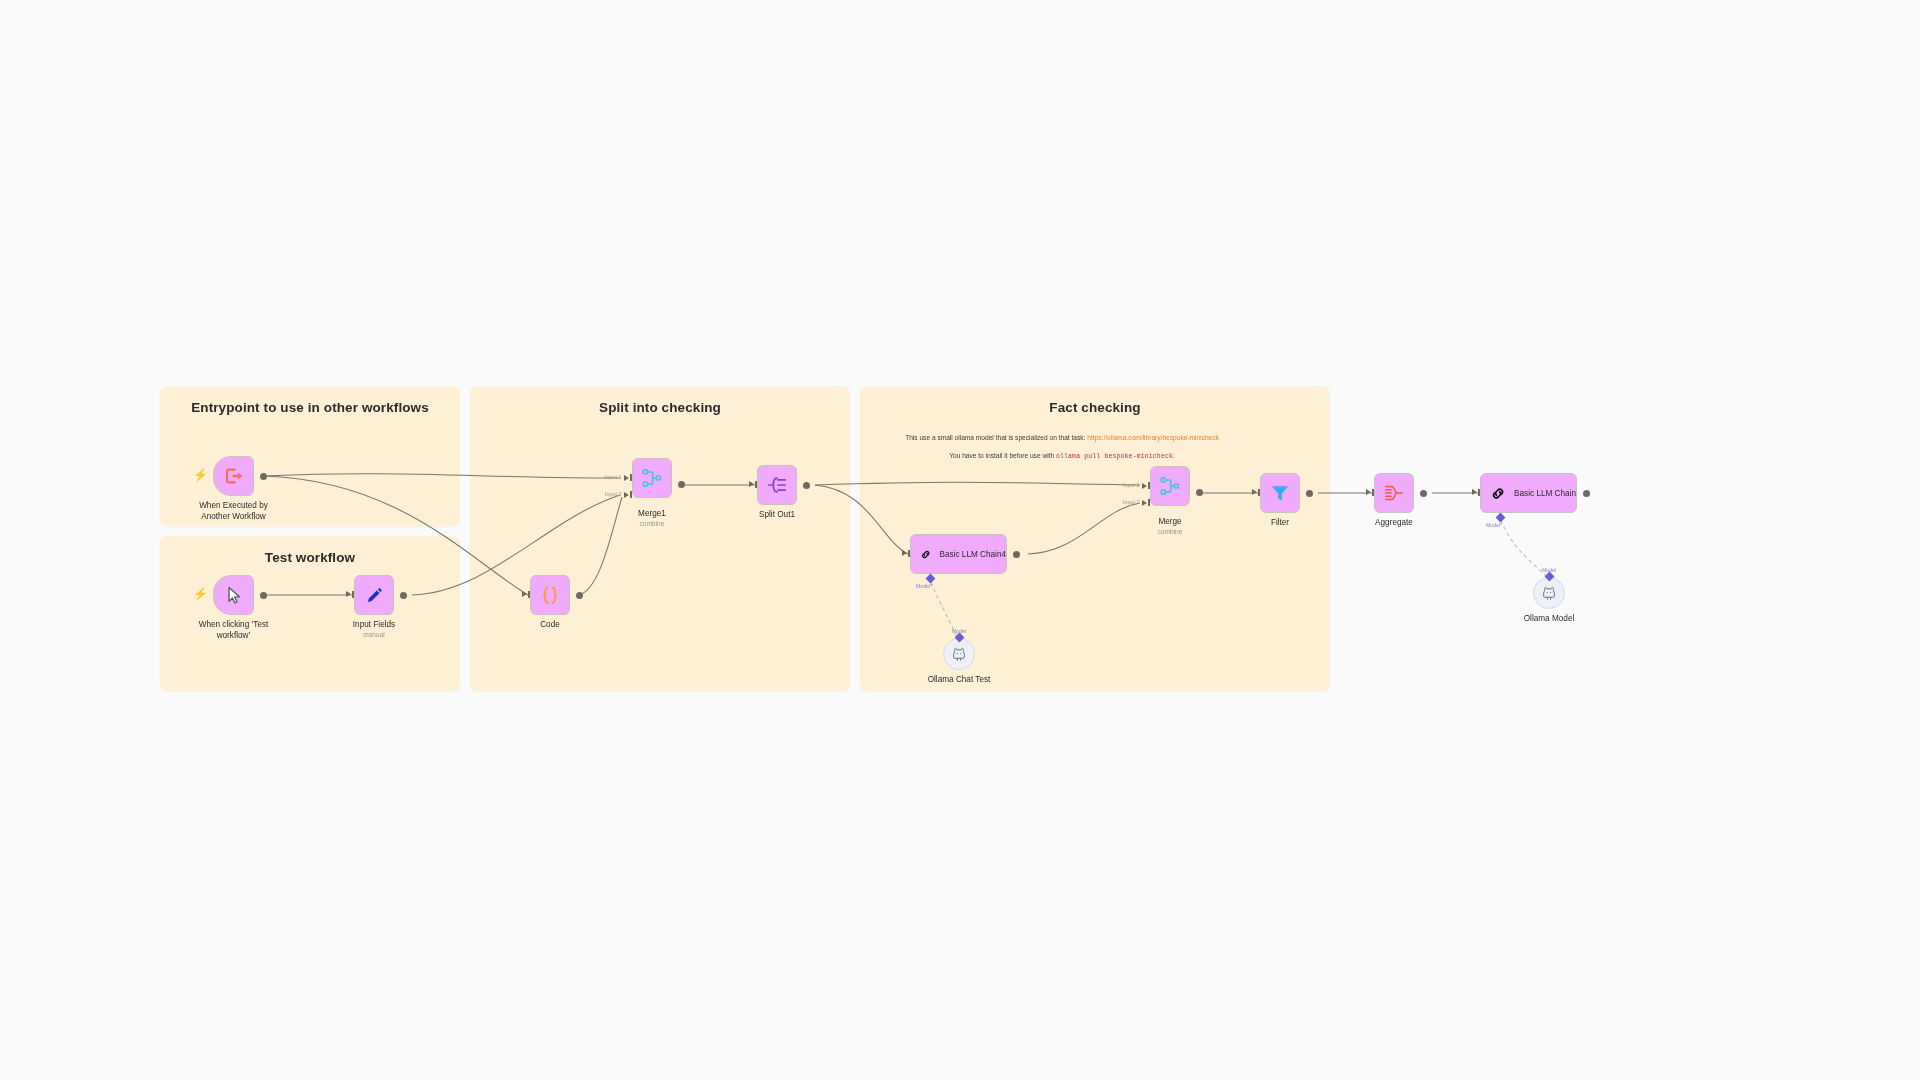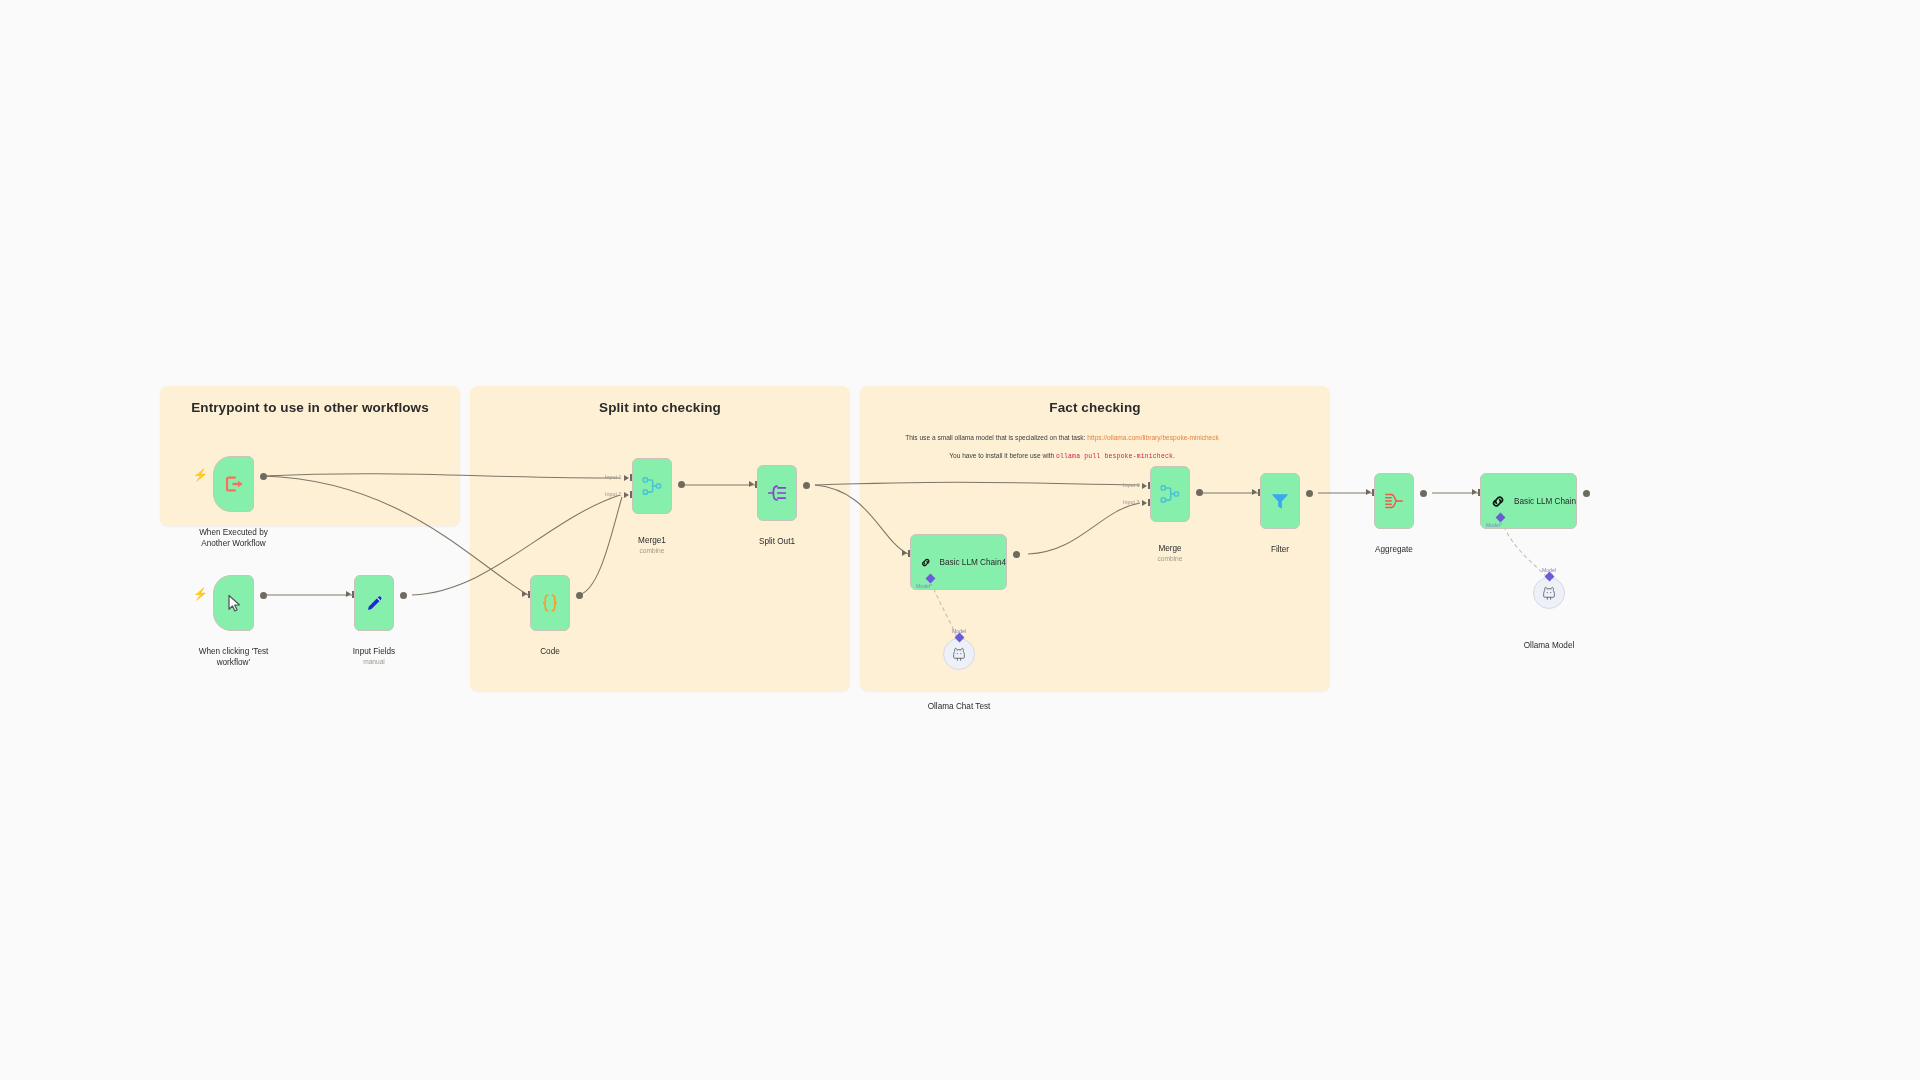--- a/index.html
+++ b/index.html
@@ -59,22 +59,22 @@
   .wire-ai { fill: none; stroke: #c5bda8; stroke-width: 1.05; stroke-dasharray: 4 3; }
 
   
   .node {
     position: absolute;
     display: flex;
     align-items: center;
     justify-content: center;
   }
   .node-box {
-    width: 40px; height: 56px;
-    background: #86efac;
+    width: 40px; height: 40px;
+    background: #f0abfc;
     border: 1px solid #c9c4bb;
     border-radius: 6px;
     display: flex;
     align-items: center;
     justify-content: center;
   }
   .node-box.trigger {
     border-radius: 18px 6px 6px 18px;
     width: 41px;
   }
@@ -98,21 +98,20 @@
   .node-label {
     position: absolute;
     top: 44px;
     left: 50%;
     transform: translateX(-50%);
     font-size: 8.2px;
     color: #2b2b2b;
     text-align: center;
     white-space: nowrap;
     line-height: 1.35;
-    margin-top: 27px;
   }
   .node-label.two-line { white-space: normal; width: 86px; }
   .node-sub {
     display: block;
     font-size: 6.6px;
     color: #a09a8e;
     margin-top: 1px;
   }
   .node-label.circle-lbl { top: 36px; }
 
@@ -166,20 +165,23 @@
 </style>
 </head>
 <body>
 
 <div id="canvas">
 
   <div class="panel" style="left:160px; top:386px; width:300px; height:140px;">
     <div class="panel-title">Entrypoint to use in other workflows</div>
   </div>
 
+  <div class="panel" style="left:160px; top:536px; width:300px; height:155px;">
+    <div class="panel-title">Test workflow</div>
+  </div>
 
   <div class="panel" style="left:470px; top:386px; width:380px; height:305px;">
     <div class="panel-title">Split into checking</div>
   </div>
 
   <div class="panel" style="left:860px; top:386px; width:470px; height:305px;">
     <div class="panel-title">Fact checking</div>
     <div class="panel-body" style="max-width:372px;">
       <p>
         <span>This use a small ollama model that is specialized on that task: </span><a href="#">https://ollama.com/library/bespoke-minicheck</a>

